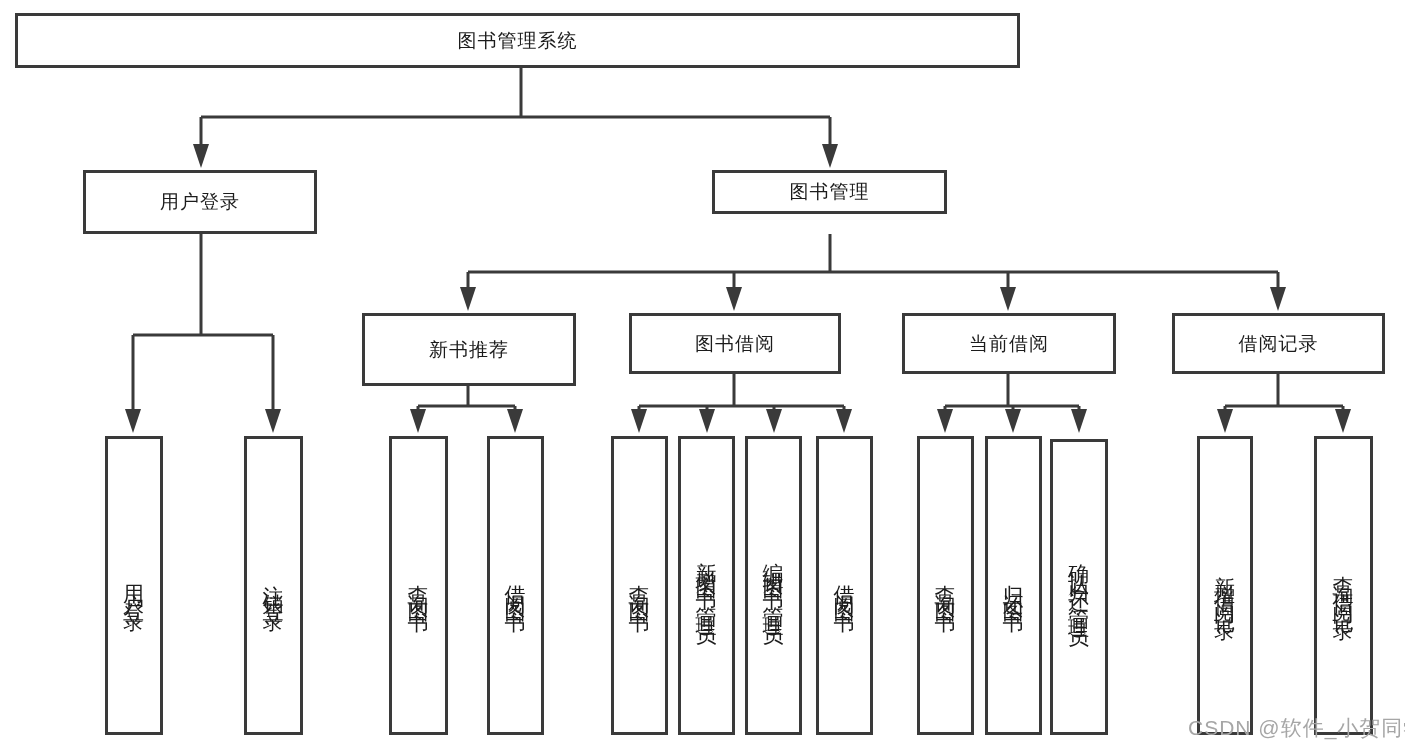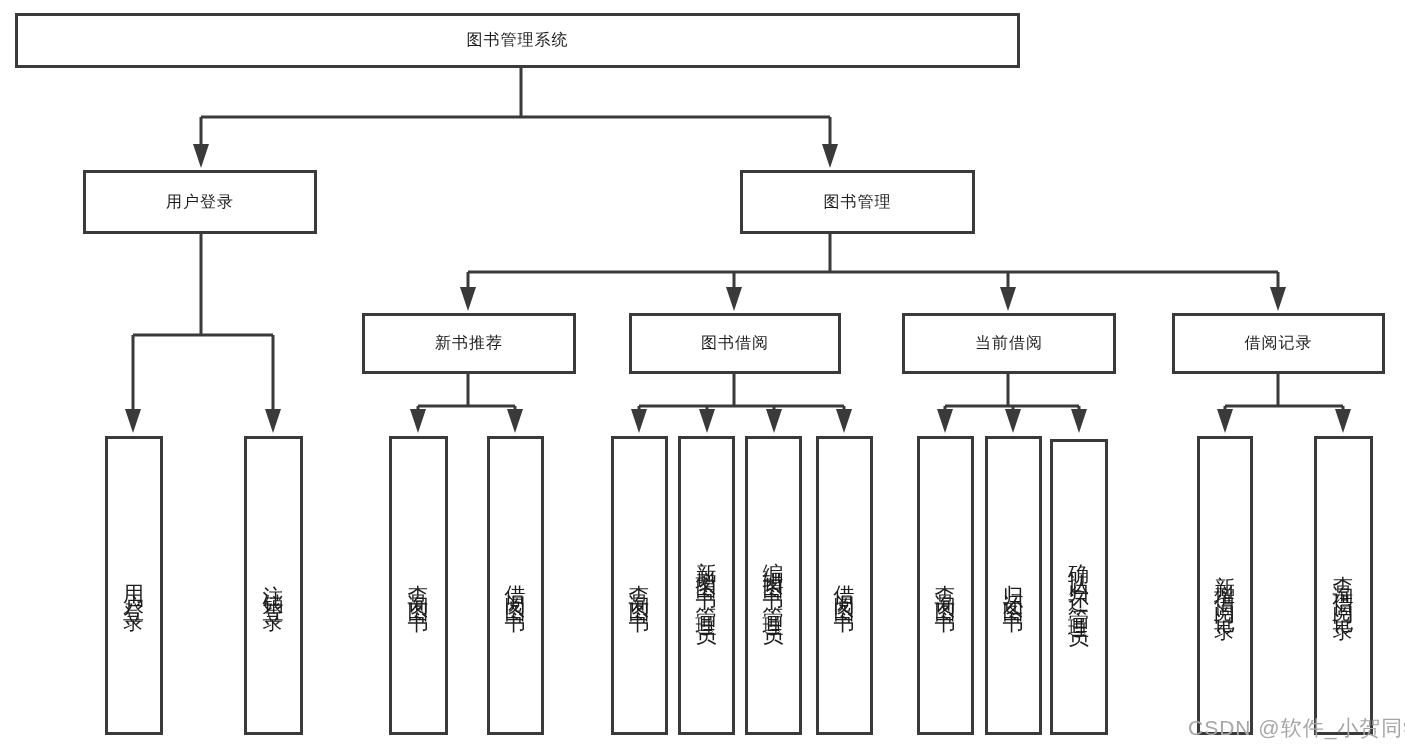--- a/index.html
+++ b/index.html
@@ -17,21 +17,21 @@
     width: 1405px; height: 747px;
   }
   .box {
     position: absolute;
     box-sizing: border-box;
     border: 3px solid #3a3a3a;
     background: #ffffff;
     display: flex;
     align-items: center;
     justify-content: center;
-    font-size: 16px;
+    font-size: 19px;
     color: #1c1c1c;
     letter-spacing: 1px;
     white-space: nowrap;
   }
   .vbox {
     position: absolute;
     box-sizing: border-box;
     border: 3px solid #3a3a3a;
     background: #ffffff;
     display: flex;
@@ -89,23 +89,23 @@
       <polygon points="1005,409 1021,409 1013,433"></polygon>
       <polygon points="1071,409 1087,409 1079,433"></polygon>
       <polygon points="1217,409 1233,409 1225,433"></polygon>
       <polygon points="1335,409 1351,409 1343,433"></polygon>
     </g>
   </svg>
 
   <div class="box" style="left:15px; top:13px; width:1005px; height:55px;">图书管理系统</div>
 
   <div class="box" style="left:83px; top:170px; width:234px; height:64px;">用户登录</div>
-  <div class="box" style="left:740px; top:170px; width:235px; height:64px;">图书管理</div>
+  <div class="box" style="left:712px; top:170px; width:235px; height:44px;">图书管理</div>
 
-  <div class="box" style="left:362px; top:313px; width:214px; height:61px;">新书推荐</div>
+  <div class="box" style="left:362px; top:313px; width:214px; height:73px;">新书推荐</div>
   <div class="box" style="left:629px; top:313px; width:212px; height:61px;">图书借阅</div>
   <div class="box" style="left:902px; top:313px; width:214px; height:61px;font-family:Liberation Serif, serif;">当前借阅</div>
   <div class="box" style="left:1172px; top:313px; width:213px; height:61px;">借阅记录</div>
 
   <div class="vbox" style="left:105px; top:436px; width:58px; height:299px;">
     <span class="vtext">用户登录</span>
   </div>
   <div class="vbox" style="left:244px; top:436px; width:59px; height:299px;">
     <span class="vtext">注销登录</span>
   </div>

